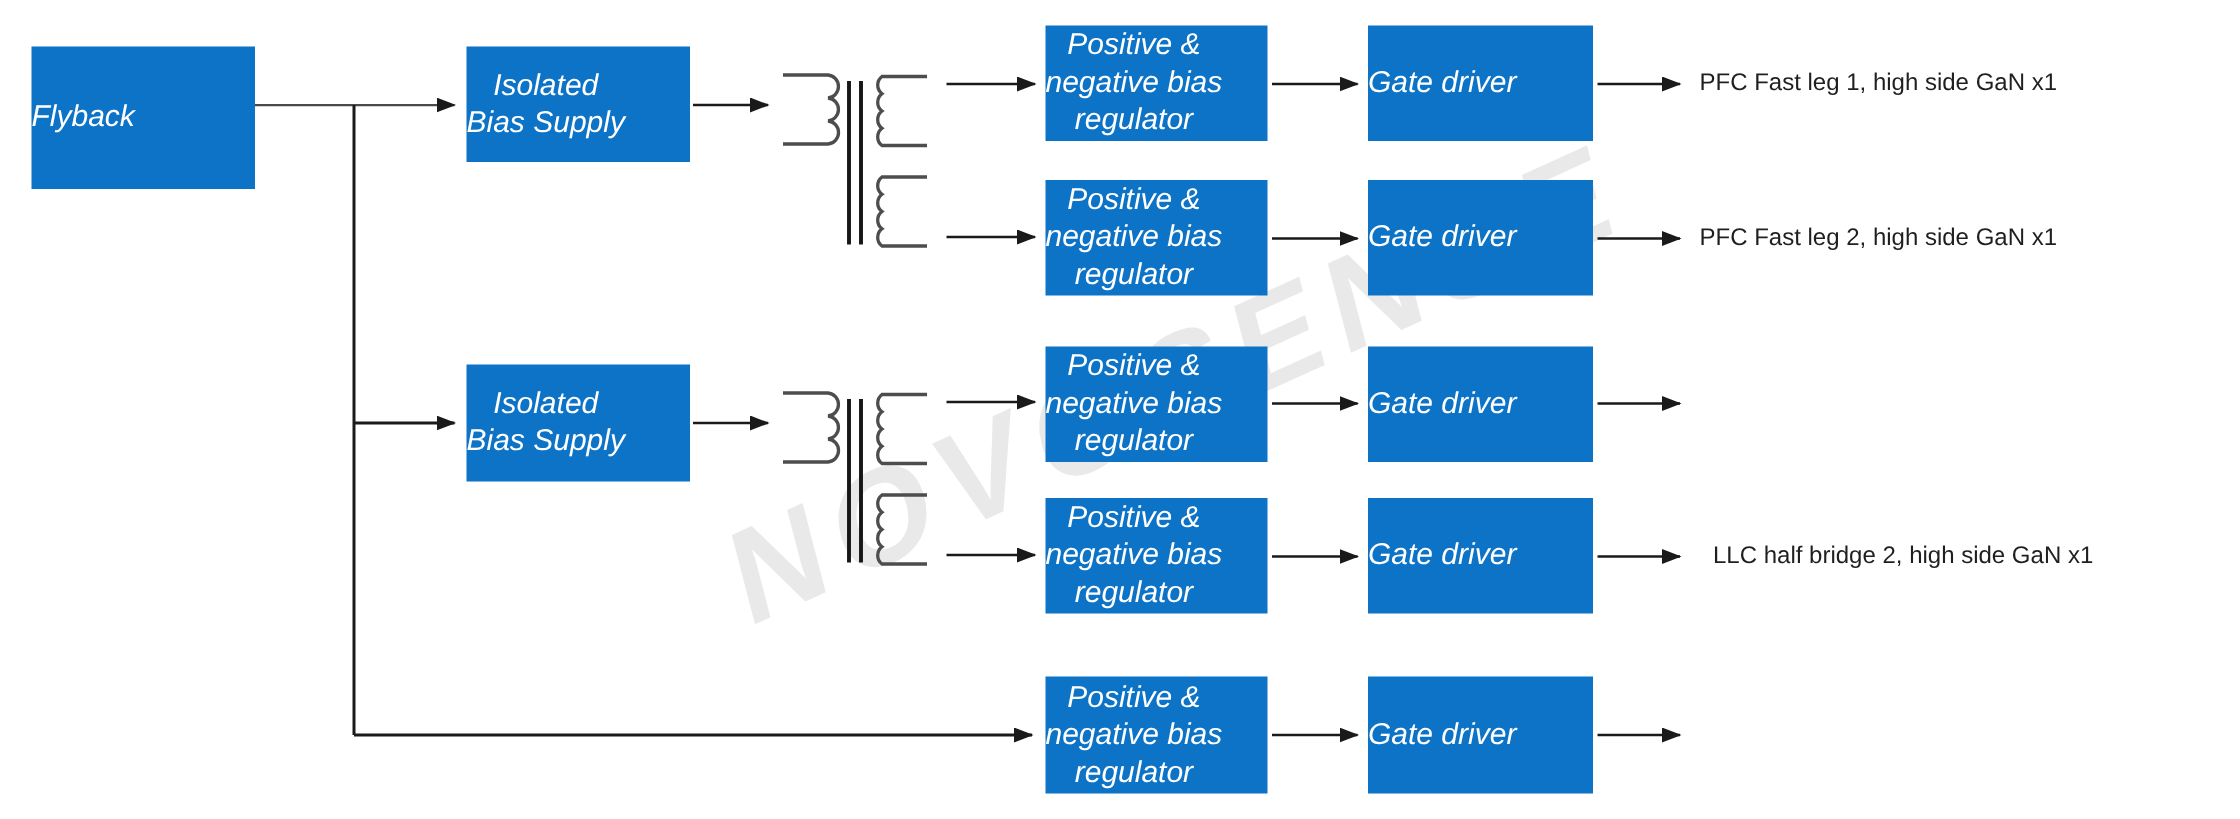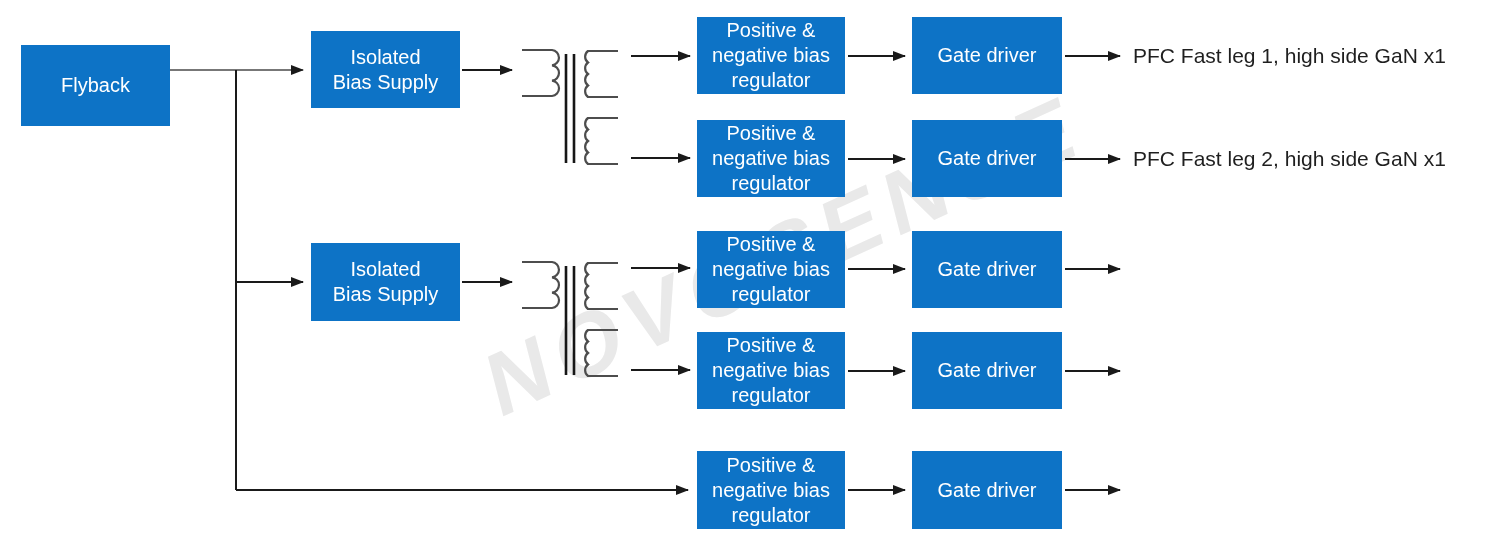--- a/index.html
+++ b/index.html
@@ -38,33 +38,34 @@
   .wire{stroke:var(--connector);stroke-width:1.8;fill:none;}
   .wire.thin{stroke:#4a4a4a;stroke-width:1.5;}
   .wire.trunk{stroke-width:2;}
   .coil{stroke:#4d4d4d;stroke-width:2.2;fill:none;}
   .core{stroke:#161616;stroke-width:2.6;fill:none;}
   .ah{fill:var(--connector);}
   .box{
     position:absolute;
     background:var(--box-fill);
     color:var(--box-text);
-    display:flex;align-items:center;justify-content:center;
+    display:flex;align-items:center;
     text-align:center;
     z-index:2;
+    font-style:italic;
   }
   .box span{
     white-space:pre-line;
     font-size:20px;
     line-height:1.25;
   }
   .out-label{
     position:absolute;
     z-index:2;
-    font-size:21px;
+    font-size:16px;
     line-height:30px;
     color:var(--output-text);
     white-space:nowrap;
   }
 </style>
 </head>
 <body>
 
 <div id="stage">
 
@@ -111,21 +112,21 @@
     <path class="wire" d="M848,371 H905" marker-end="url(#ah)"></path>
     <path class="wire" d="M848,490 H905" marker-end="url(#ah)"></path>
 
     <path class="wire" d="M1065,56 H1120" marker-end="url(#ah)"></path>
     <path class="wire" d="M1065,159 H1120" marker-end="url(#ah)"></path>
     <path class="wire" d="M1065,269 H1120" marker-end="url(#ah)"></path>
     <path class="wire" d="M1065,371 H1120" marker-end="url(#ah)"></path>
     <path class="wire" d="M1065,490 H1120" marker-end="url(#ah)"></path>
   </svg>
 
-  <div class="box" style="left:21px;top:45px;width:149px;height:81px">
+  <div class="box" style="left:21px;top:31px;width:149px;height:95px">
     <span>Flyback</span>
   </div>
 
   <div class="box" style="left:311px;top:31px;width:149px;height:77px">
     <span>Isolated
 Bias Supply</span>
   </div>
   <div class="box" style="left:311px;top:243px;width:149px;height:78px">
     <span>Isolated
 Bias Supply</span>
@@ -161,20 +162,21 @@
   </div>
 
   <div class="box" style="left:697px;top:332px;width:148px;height:77px">
     <span>Positive &amp;
 negative bias
 regulator</span>
   </div>
   <div class="box" style="left:912px;top:332px;width:150px;height:77px">
     <span>Gate driver</span>
   </div>
+  <div class="out-label" style="left:1142px;top:356px">LLC half bridge 2, high side GaN x1</div>
 
   <div class="box" style="left:697px;top:451px;width:148px;height:78px">
     <span>Positive &amp;
 negative bias
 regulator</span>
   </div>
   <div class="box" style="left:912px;top:451px;width:150px;height:78px">
     <span>Gate driver</span>
   </div>
 

